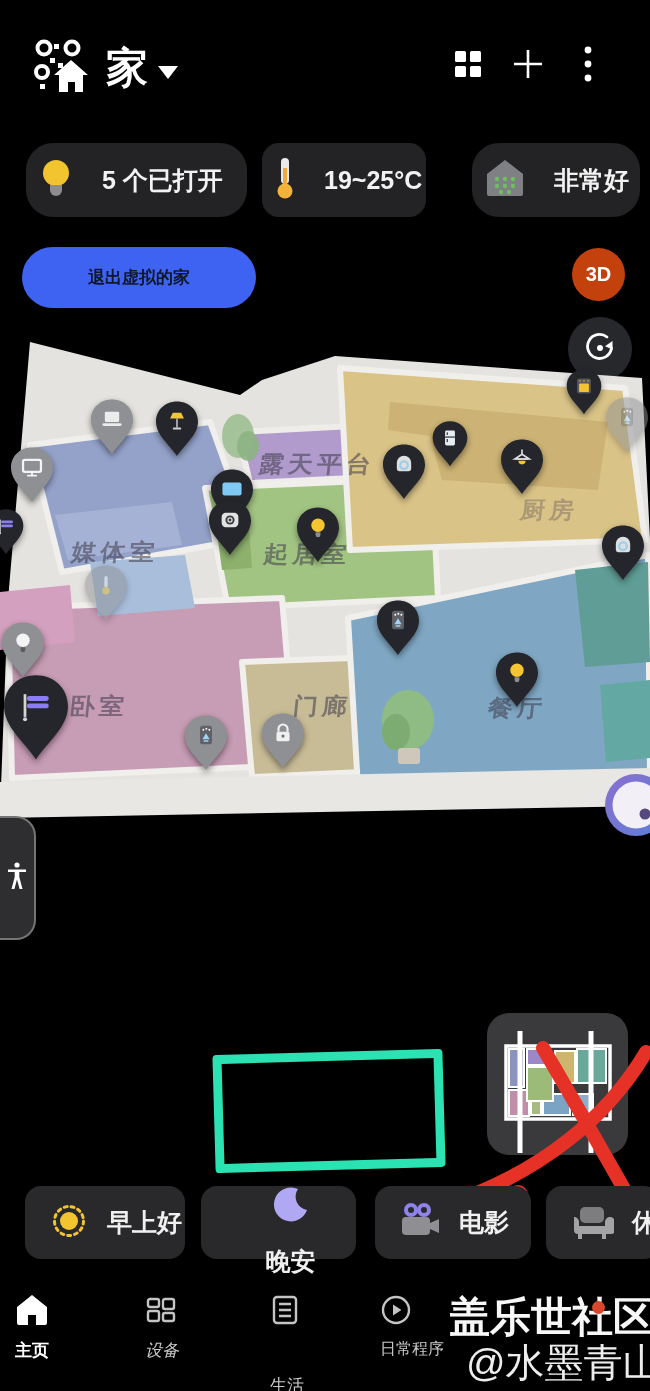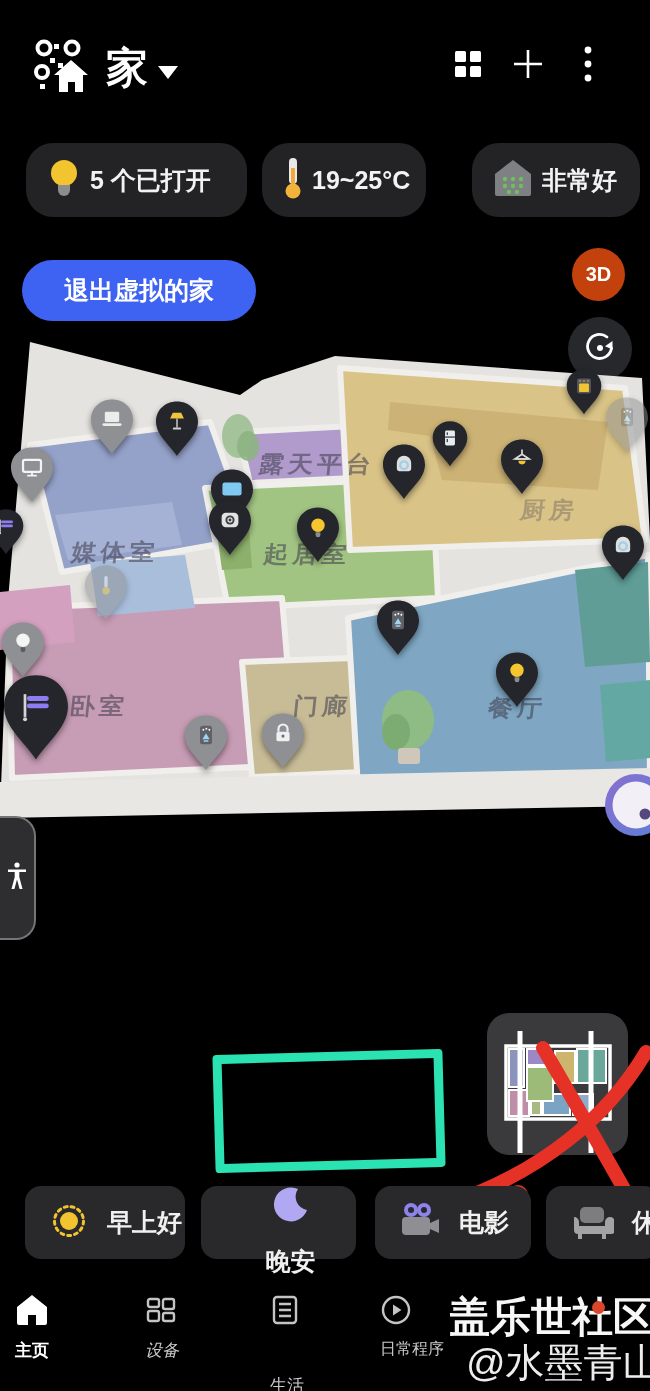--- a/index.html
+++ b/index.html
@@ -10,26 +10,26 @@
   
   .header{position:absolute;left:0;top:30px;width:650px;height:80px;}
   .logo{position:absolute;left:34px;top:8px;width:56px;height:56px;}
   .home-title{position:absolute;left:106px;top:10px;font-size:42px;font-weight:bold;letter-spacing:1px;}
   .caret{position:absolute;left:158px;top:36px;width:0;height:0;
          border-left:10px solid transparent;border-right:10px solid transparent;border-top:13px solid #fff;}
   .hdr-ic{position:absolute;top:12px;width:44px;height:44px;display:flex;align-items:center;justify-content:center;}
 
   
   .chip{position:absolute;top:143px;height:74px;border-radius:27px;background:#232325;
-        display:flex;align-items:center;gap:8px;padding:0 20px;box-sizing:border-box;}
+        display:flex;align-items:center;gap:28px;padding:0 12px;box-sizing:border-box;}
   .chip .lbl{font-size:25px;font-weight:bold;color:#f2f2f2;white-space:nowrap;}
 
   
-  .exit-btn{position:absolute;left:22px;top:260px;width:234px;height:61px;border-radius:31px;
-            background:#3E63F2;border:none;color:#ffffff;font-size:25px;font-weight:bold;
+  .exit-btn{position:absolute;left:22px;top:247px;width:234px;height:61px;border-radius:31px;
+            background:#3E63F2;border:none;color:#0f172a;font-size:17px;font-weight:bold;
             display:flex;align-items:center;justify-content:center;font-family:inherit;}
   .mode-btn{position:absolute;left:572px;top:248px;width:53px;height:53px;border-radius:50%;
             background:#c2410c;color:#fff;font-size:20px;font-weight:bold;border:none;
             display:flex;align-items:center;justify-content:center;font-family:inherit;}
   .rotate-btn{position:absolute;left:568px;top:317px;width:64px;height:64px;border-radius:50%;
             background:#26282c;border:none;display:flex;align-items:center;justify-content:center;}
 
   
   .map{position:absolute;left:0;top:340px;width:650px;height:478px;}
   .room-label{position:absolute;transform:translate(-50%,-50%) skewX(-6deg) scaleY(.92);
@@ -114,21 +114,21 @@
 </div>
 
 <div class="chip" style="left:26px;width:221px;">
   <span>
     <svg width="36" height="40" viewBox="0 0 36 40">
       <circle cx="18" cy="15" r="13" fill="#f2c430"></circle>
       <path d="M12 27 H24 V32 A6 6 0 0 1 12 32 Z" fill="#8d8d8d"></path>
     </svg></span>
   <span class="lbl">5 个已打开</span>
 </div>
-<div class="chip" style="left:262px;width:164px;">
+<div class="chip" style="left:262px;width:164px;border-radius:17px;">
   <span>
     <svg width="22" height="44" viewBox="0 0 22 44">
       <rect x="7" y="2" width="8" height="26" rx="4" fill="#e9e9e9"></rect>
       <rect x="9" y="12" width="4" height="18" fill="#f0a93a"></rect>
       <circle cx="11" cy="35" r="7.5" fill="#f2b33a"></circle>
     </svg></span>
   <span class="lbl">19~25°C</span>
 </div>
 <div class="chip" style="left:472px;width:168px;">
   <span>

